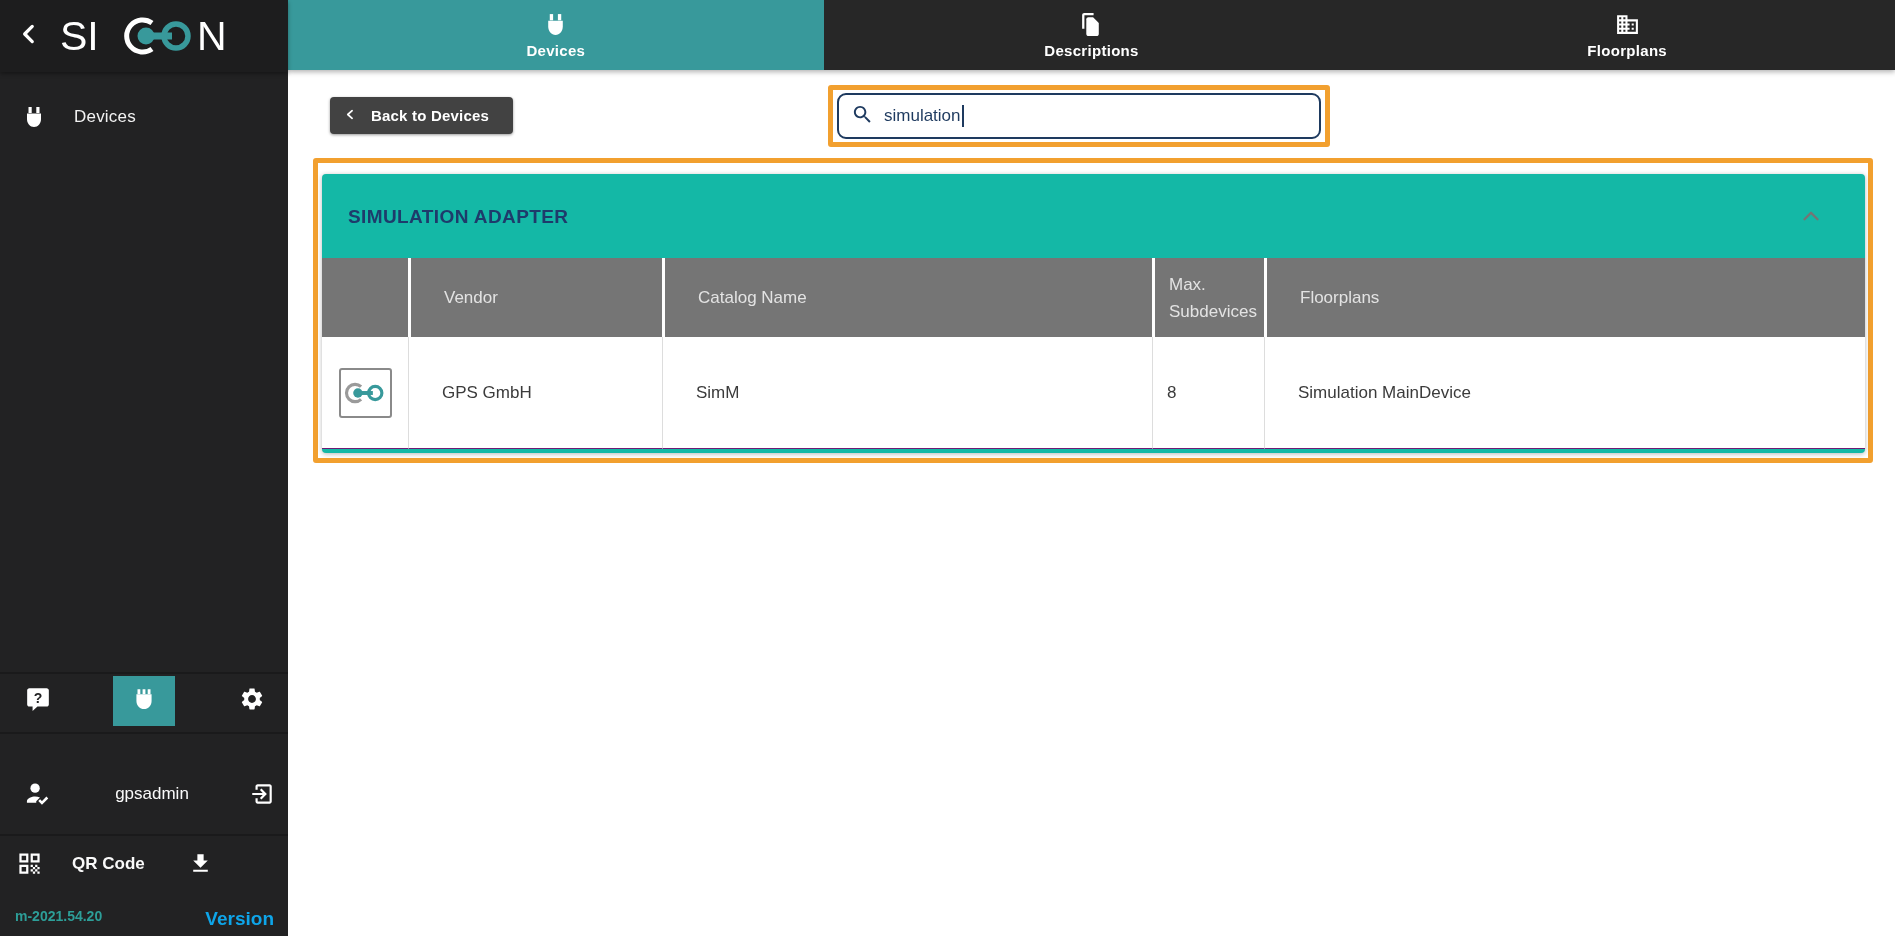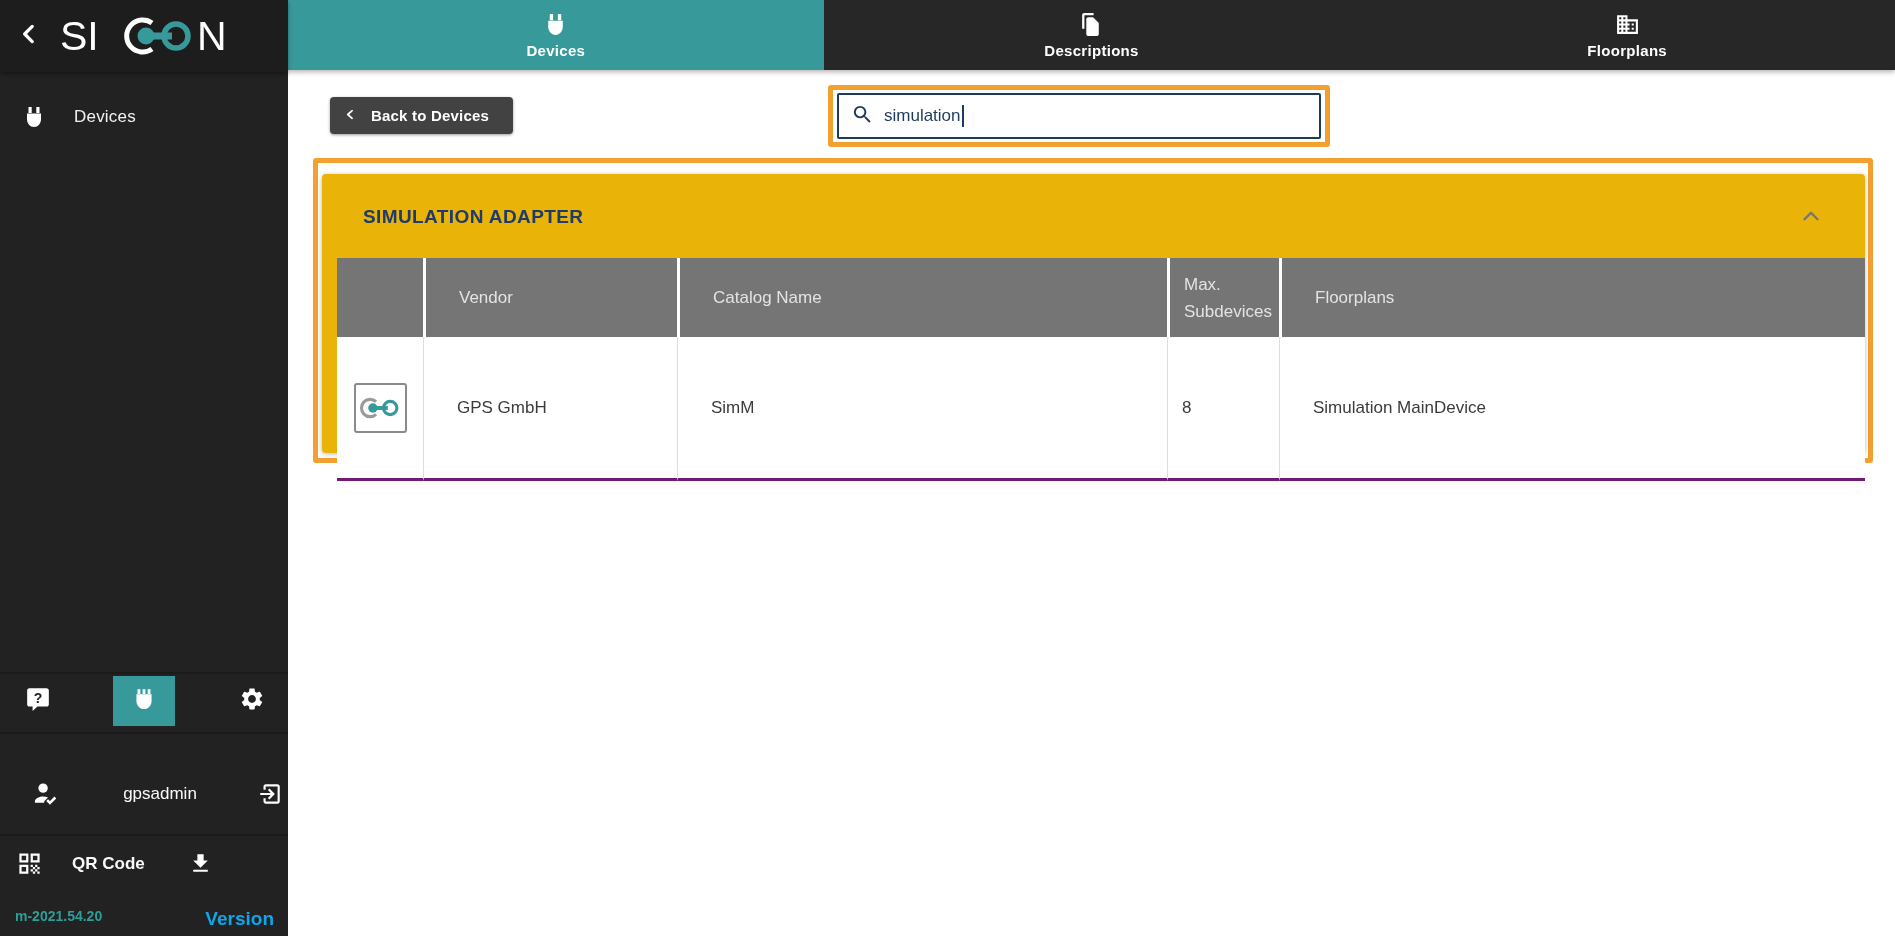--- a/index.html
+++ b/index.html
@@ -17,21 +17,21 @@
   .nav-item .nav-icon { width:24px; height:24px; margin-left:22px; }
   .nav-item .nav-label { color:#f2f2f2; font-size:17px; margin-left:28px; letter-spacing:.2px; }
 
   .side-sep { position:absolute; left:0; width:288px; height:2px; background:#1a1a1b; }
   .icon-row { position:absolute; left:0; top:676px; width:288px; height:50px; }
   .icon-cell { position:absolute; top:0; height:50px; display:flex; align-items:center; justify-content:center; cursor:pointer; }
   .icon-cell.left  { left:18px; width:40px; }
   .icon-cell.mid   { left:113px; width:62px; background:#38999B; }
   .icon-cell.right { right:14px; width:44px; }
 
-  .user-row { position:absolute; left:16px; top:770px; width:284px; height:48px; display:flex; align-items:center; }
+  .user-row { position:absolute; left:8px; top:770px; width:284px; height:48px; display:flex; align-items:center; }
   .user-row .row-label { position:absolute; left:0; width:288px; text-align:center; color:#fafafa; font-size:17px; }
   .qr-row { position:absolute; left:0; top:840px; width:240px; height:48px; display:flex; align-items:center; }
   .qr-row .row-label { position:absolute; left:72px; color:#fafafa; font-size:17px; font-weight:bold; }
   .left-ic  { position:absolute; left:16px; width:28px; height:28px; }
   .right-ic { position:absolute; right:17px; width:26px; height:26px; cursor:pointer; }
   .qr-row .right-ic { right:26px; }
   .version-row { position:absolute; left:0; top:902px; width:288px; height:34px; }
   .version-value { position:absolute; left:15px; top:6px; color:#2d9e98; font-size:14px; font-weight:bold; }
   .version-label { position:absolute; right:14px; top:6px; color:#0ea5e9; font-size:19px; font-weight:bold; }
 
@@ -47,41 +47,41 @@
   
   .main { position:absolute; left:288px; top:70px; width:1607px; height:866px; background:#ffffff; }
 
   .back-btn { position:absolute; left:42px; top:27px; height:37px; padding:0 24px 0 14px; background:#424242;
               border:none; border-radius:4px; color:#ffffff; font-size:15px; font-weight:bold;
               display:flex; align-items:center; gap:14px; cursor:pointer; box-shadow:0 1px 3px rgba(0,0,0,.4);
               font-family:"Liberation Sans", sans-serif; letter-spacing:.2px; }
 
   .search-wrap { position:absolute; left:540px; top:15px; width:502px; height:62px;
                  border:5px solid #F2A02F; border-radius:3px; background:#ffffff; padding:3px 4px; }
-  .search-box { width:100%; height:100%; border:2px solid #1e3a5f; border-radius:2px;
+  .search-box { width:100%; height:100%; border:2px solid #1e3a5f; border-radius:9px;
                 display:flex; align-items:center; padding:0 12px; cursor:text; }
   .search-text { color:#1e3a5f; font-size:17px; margin-left:10px; }
   .caret { width:2px; height:22px; background:#1e3a5f; margin-left:1px; }
 
   .card-highlight { position:absolute; left:25px; top:88px; width:1560px; height:305px;
                     border:5px solid #F2A02F; border-radius:3px; pointer-events:none; }
-  .card { position:absolute; left:34px; top:104px; width:1543px; height:279px; background:#eab308;
-          border-radius:4px; box-shadow:0 1px 5px rgba(0,0,0,.28);padding-left:15px; }
+  .card { position:absolute; left:34px; top:104px; width:1543px; height:279px; background:#14b8a6;
+          border-radius:4px; box-shadow:0 1px 5px rgba(0,0,0,.28); }
   .card-head { position:relative; height:84px; }
   .card-title { position:absolute; left:26px; top:32px; color:#1e3b6b; font-size:19px; font-weight:bold; letter-spacing:.4px; }
   .collapse-toggle { position:absolute; right:40px; top:28px; width:28px; height:28px; cursor:pointer;
                      display:flex; align-items:center; justify-content:center; }
 
   .grid { display:grid; grid-template-columns:86px 254px 490px 112px 1fr;border-radius:7px; }
   .th { background:#757575; color:#e3e3e3; font-size:17px; height:79px; display:flex; align-items:center;
         padding-left:33px; border-left:3px solid #ffffff; line-height:27px; }
   .th:first-child { border-left:none; padding-left:0; }
   .th.narrow { padding-left:14px; padding-right:6px; }
-  .td { height:144px; display:flex; align-items:center; padding-left:33px; color:#3b3b3b; font-size:17px;
-        border-left:1px solid #dddddd; border-bottom:3px solid #701a75; background:#ffffff; }
+  .td { height:112px; display:flex; align-items:center; padding-left:33px; color:#3b3b3b; font-size:17px;
+        border-left:1px solid #dddddd; border-bottom:1px solid #701a75; background:#ffffff; }
   .td:first-child { border-left:none; padding-left:0; justify-content:center; }
   .td.narrow { padding-left:14px; }
   .adapter-logo-box { width:53px; height:50px; border:2px solid #8a8a8a; border-radius:3px;
                       display:flex; align-items:center; justify-content:center; background:#ffffff; }
 </style>
 </head>
 <body>
 
 <div id="app">
 

